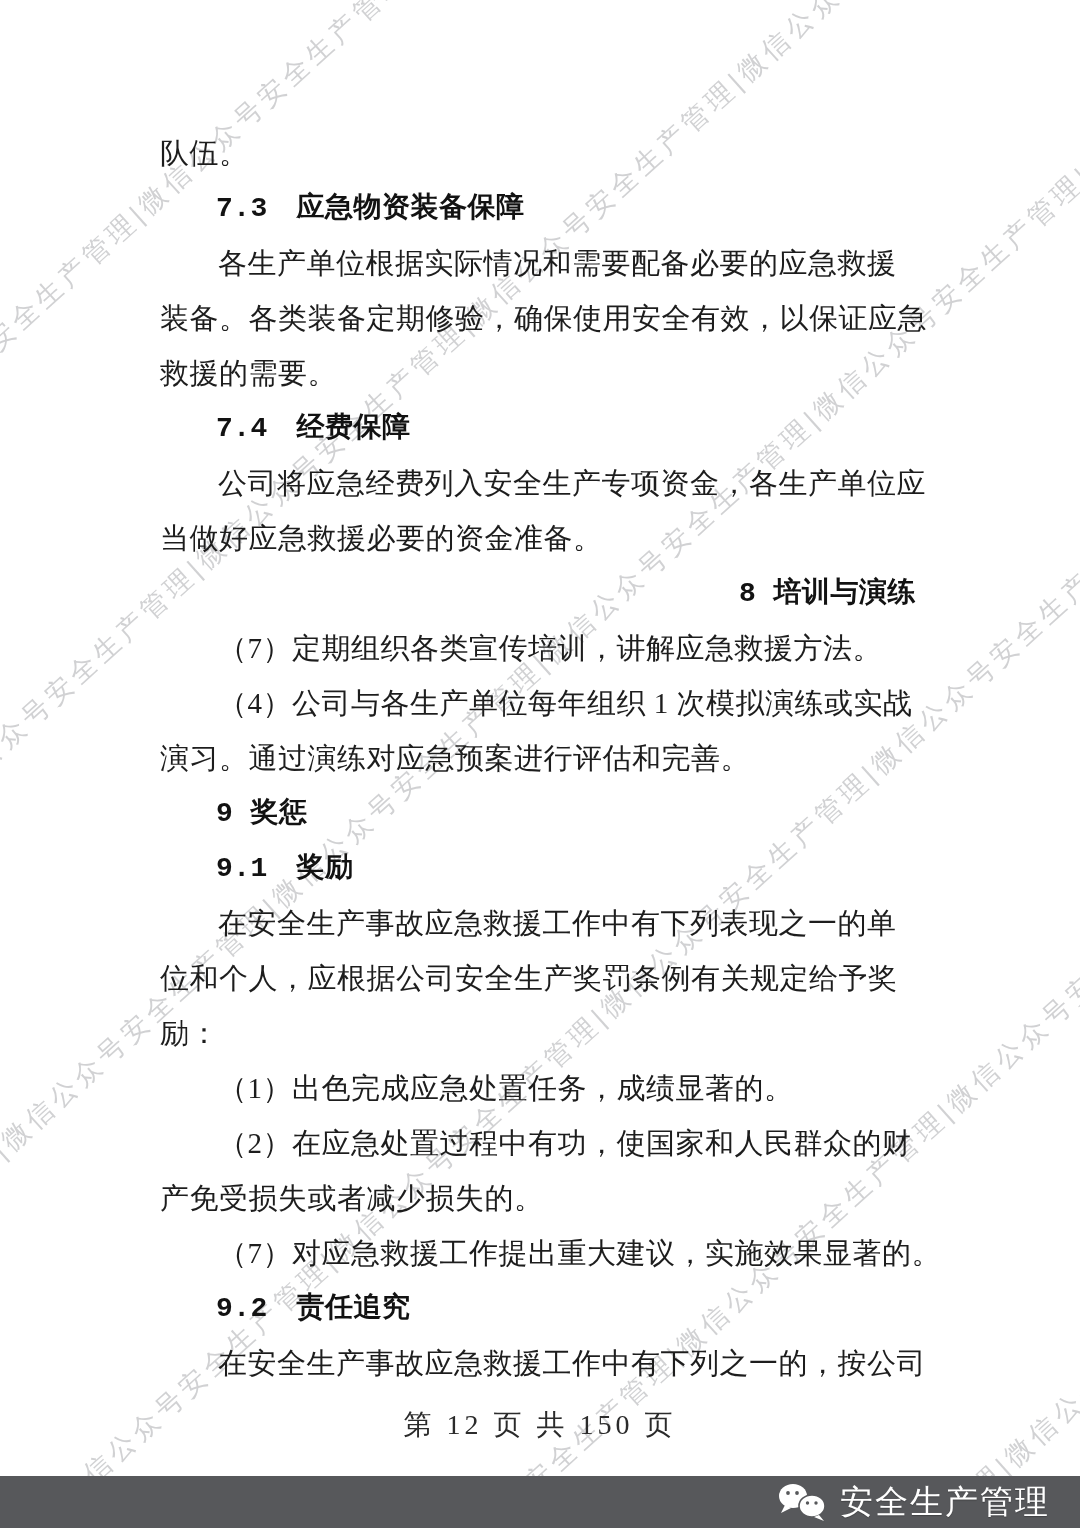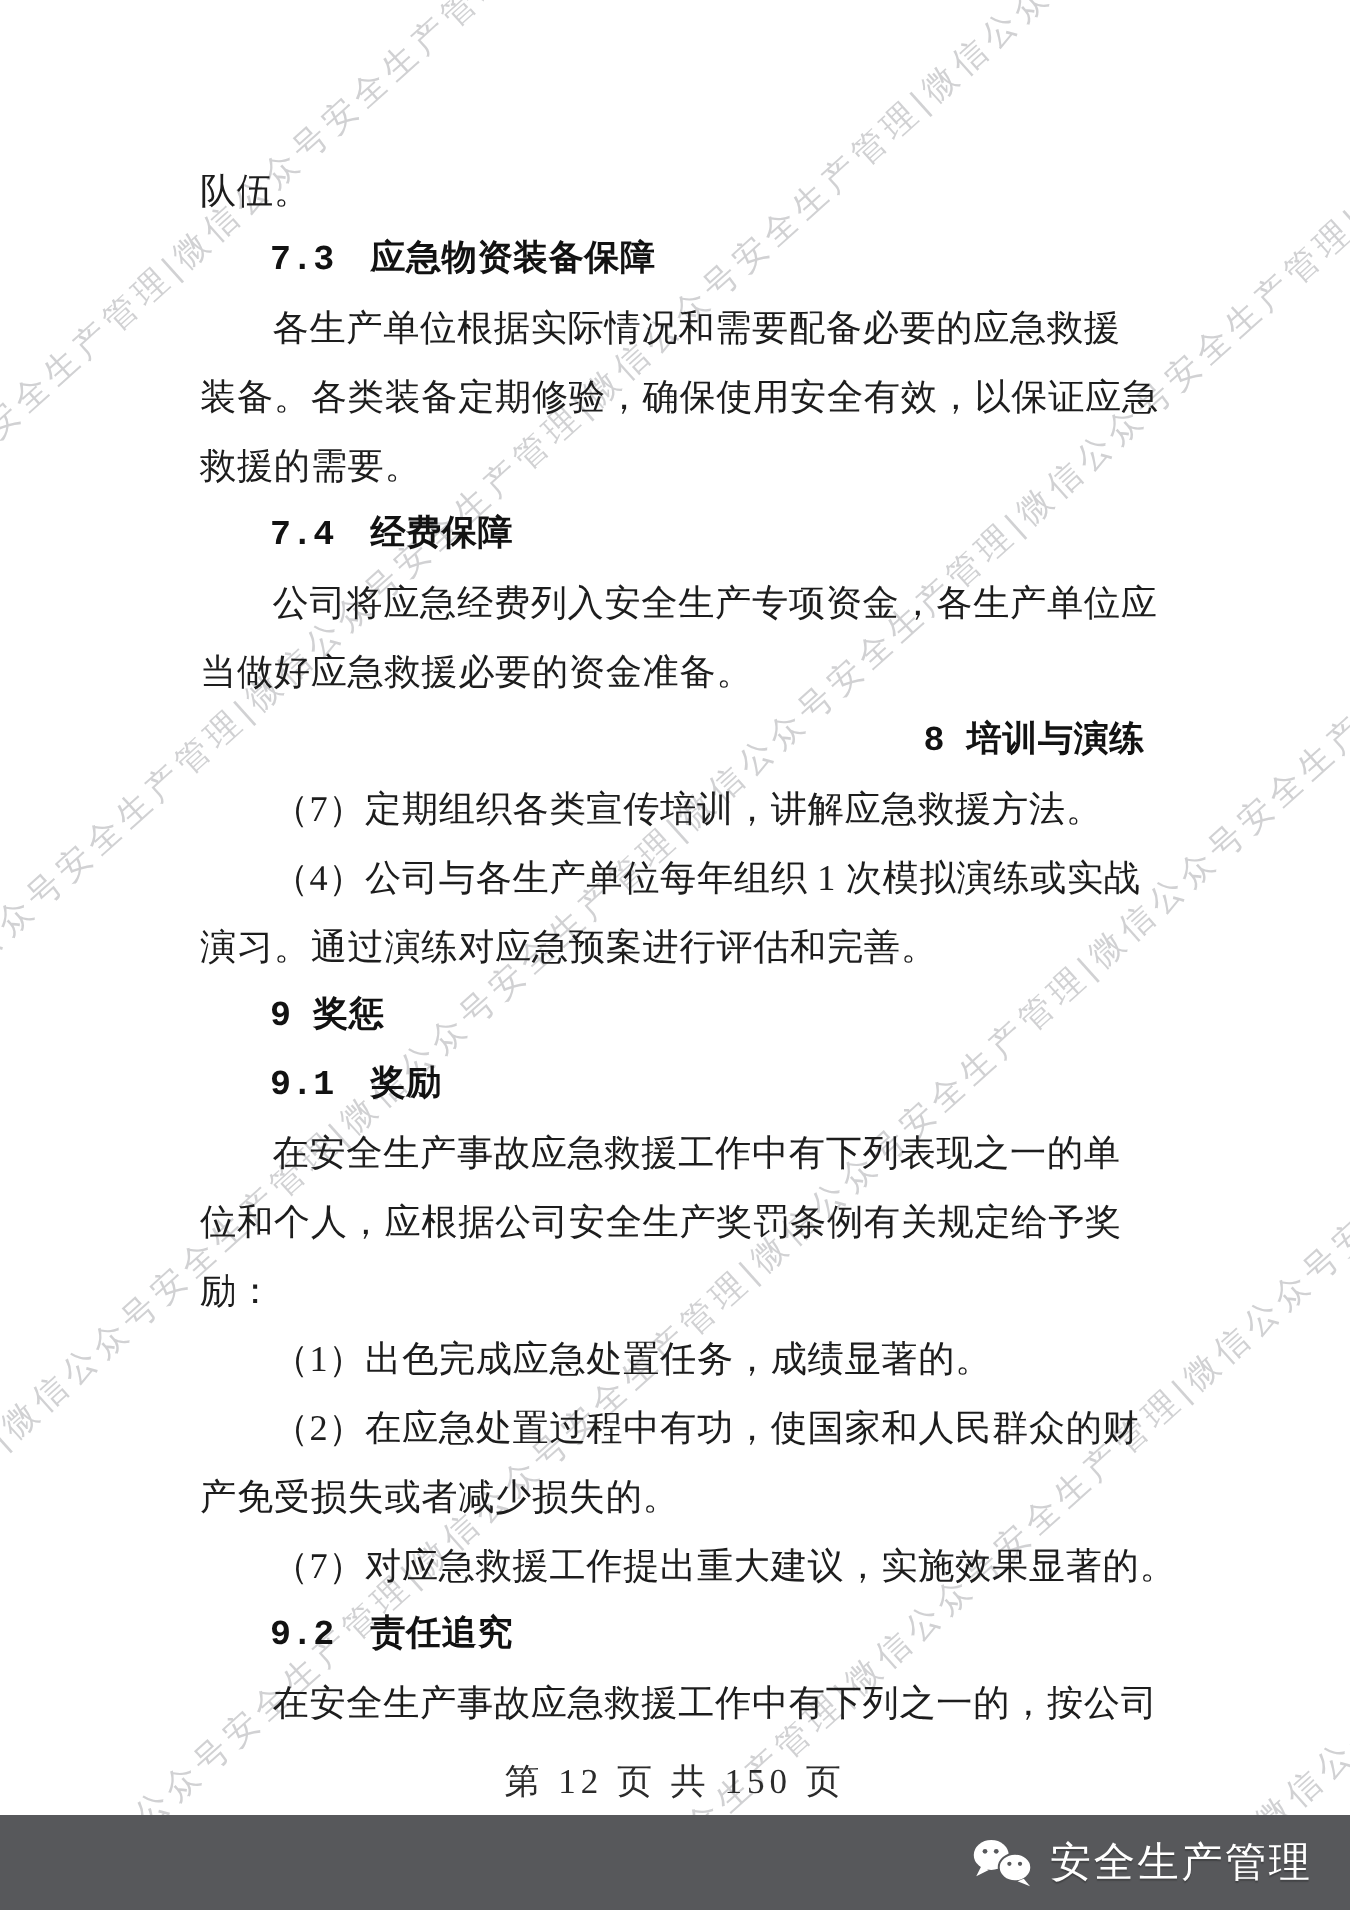--- a/index.html
+++ b/index.html
@@ -54,21 +54,21 @@
     left:0;right:0;top:1406px;
     text-align:center;
     font-size:28px;
     letter-spacing:4px;
     color:#2b2b2b;
   }
   
   .brand-bar{
     position:absolute;
     left:0;bottom:0;
-    width:1080px;height:76px;
+    width:1080px;height:52px;
     background:#57585b;
     display:flex;
     align-items:center;
     justify-content:flex-end;
     padding-right:30px;
     box-sizing:border-box;
   }
   .brand-logo{display:inline-flex;margin-right:10px;}
   .brand-title{
     font-family:"Liberation Sans","DejaVu Sans",sans-serif;

